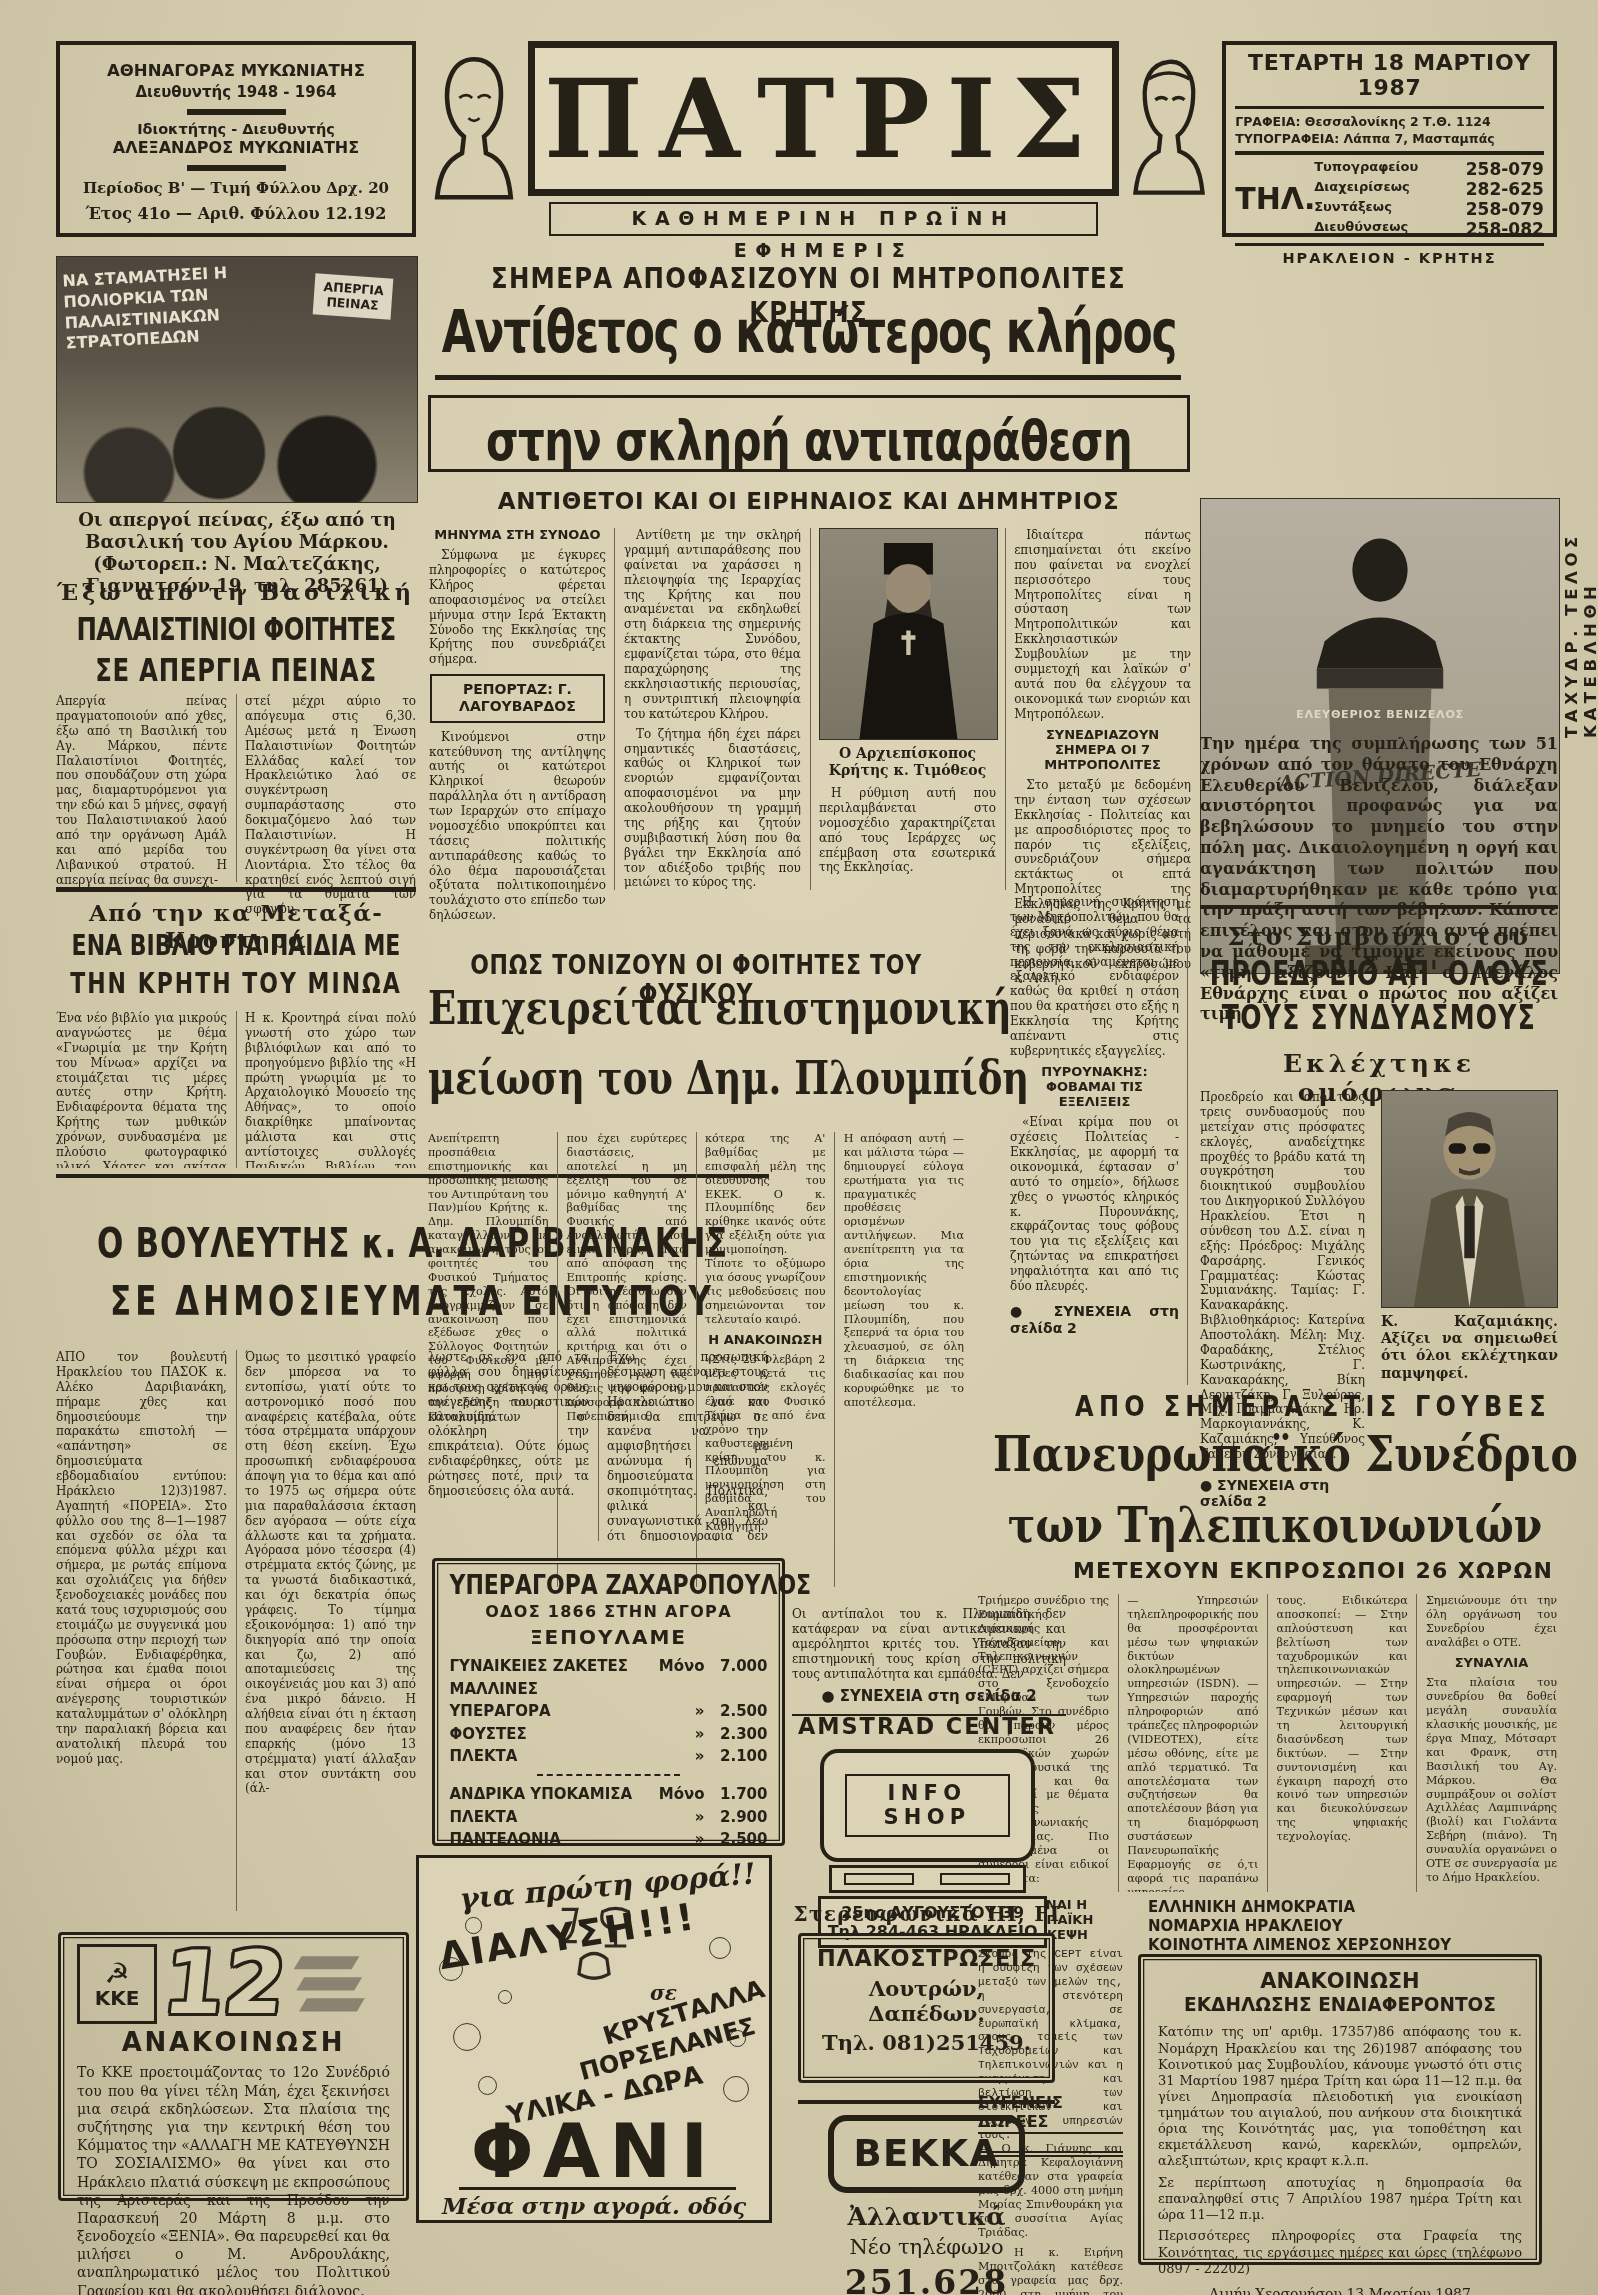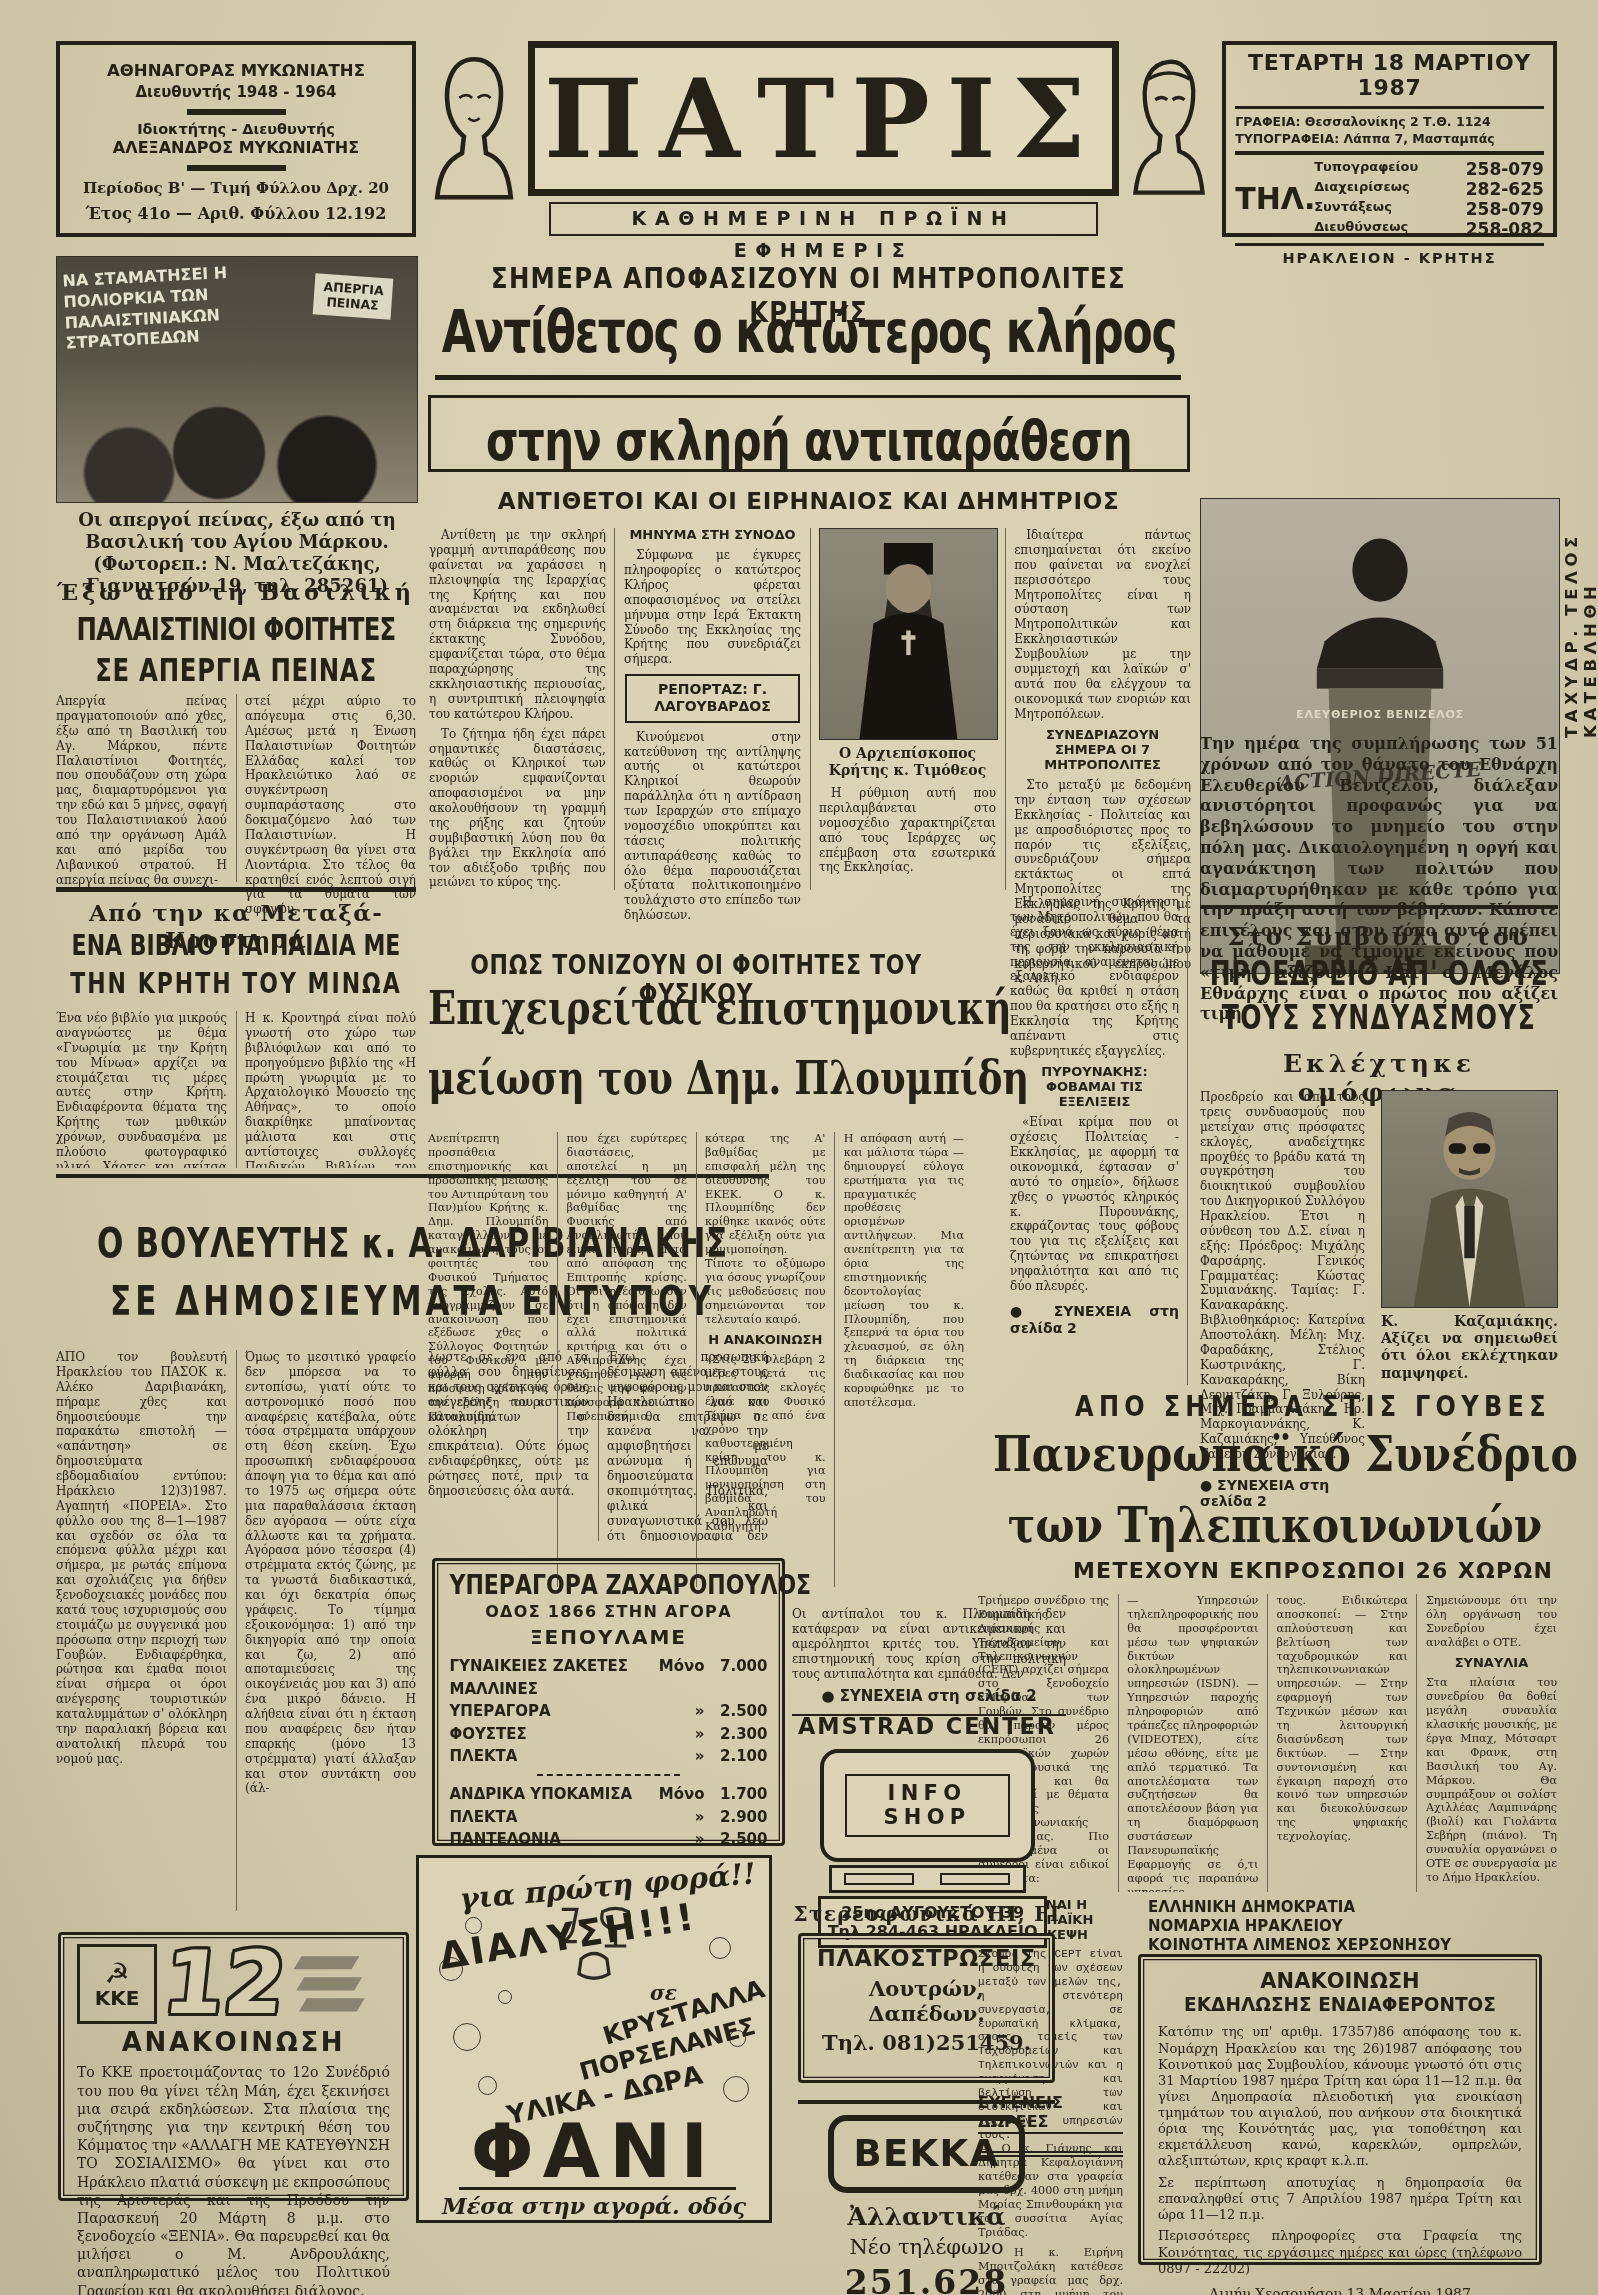--- a/index.html
+++ b/index.html
@@ -126,28 +126,28 @@
   <div class="abs ctr sans b condY2" style="left:429px;top:261px;width:759px;font-size:24.4px;letter-spacing:1.3px;">ΣΗΜΕΡΑ ΑΠΟΦΑΣΙΖΟΥΝ ΟΙ ΜΗΤΡΟΠΟΛΙΤΕΣ ΚΡΗΤΗΣ</div>
   <div class="abs ctr sans b condY nw" style="left:428px;top:298px;width:762px;font-size:44px;letter-spacing:-1.3px;">Αντίθετος ο κατώτερος κλήρος</div>
   <div class="abs bar" style="left:435px;top:375px;width:746px;height:5.3px;"></div>
   <div class="abs" style="left:428px;top:395px;width:762px;height:77px;border:3.3px solid #262117;box-sizing:border-box;display:flex;align-items:center;justify-content:center;">
     <div class="ctr sans b condY nw" style="font-size:42px;letter-spacing:-0.7px;">στην σκληρή αντιπαράθεση</div>
   </div>
   <div class="abs ctr sans b" style="left:429px;top:488px;width:759px;font-size:23px;letter-spacing:0.7px;">ΑΝΤΙΘΕΤΟΙ ΚΑΙ ΟΙ ΕΙΡΗΝΑΙΟΣ ΚΑΙ ΔΗΜΗΤΡΙΟΣ</div>
 
   <div class="abs cols" style="left:429px;top:528px;width:762px;height:362px;">
     <div class="body">
-      <p>Αντίθετη με την σκληρή γραμμή αντιπαράθεσης που φαίνεται να χαράσσει η πλειοψηφία της Ιεραρχίας της Κρήτης και που αναμένεται να εκδηλωθεί στη διάρκεια της σημερινής έκτακτης Συνόδου, εμφανίζεται τώρα, στο θέμα παραχώρησης της εκκλησιαστικής περιουσίας, η συντριπτική πλειοψηφία του κατώτερου Κλήρου.</p>
-      <p>Το ζήτημα ήδη έχει πάρει σημαντικές διαστάσεις, καθώς οι Κληρικοί των ενοριών εμφανίζονται αποφασισμένοι να μην ακολουθήσουν τη γραμμή της ρήξης και ζητούν συμβιβαστική λύση που θα βγάλει την Εκκλησία από τον αδιέξοδο τριβής που μειώνει το κύρος της.</p>
-    </div>
-    <div class="body">
       <div class="subhead" style="margin-top:0;">ΜΗΝΥΜΑ ΣΤΗ ΣΥΝΟΔΟ</div>
       <p>Σύμφωνα με έγκυρες πληροφορίες ο κατώτερος Κλήρος φέρεται αποφασισμένος να στείλει μήνυμα στην Ιερά Έκτακτη Σύνοδο της Εκκλησίας της Κρήτης που συνεδριάζει σήμερα.</p>
       <div class="ctr sans b" style="border:2.6px solid #262117;padding:5.3px 2.6px;font-size:14px;margin:6.6px 1.3px;">ΡΕΠΟΡΤΑΖ: Γ. ΛΑΓΟΥΒΑΡΔΟΣ</div>
       <p>Κινούμενοι στην κατεύθυνση της αντίληψης αυτής οι κατώτεροι Κληρικοί θεωρούν παράλληλα ότι η αντίδραση των Ιεραρχών στο επίμαχο νομοσχέδιο υποκρύπτει και τάσεις πολιτικής αντιπαράθεσης καθώς το όλο θέμα παρουσιάζεται οξύτατα πολιτικοποιημένο τουλάχιστο στο επίπεδο των δηλώσεων.</p>
+    </div>
+    <div class="body">
+      <p>Αντίθετη με την σκληρή γραμμή αντιπαράθεσης που φαίνεται να χαράσσει η πλειοψηφία της Ιεραρχίας της Κρήτης και που αναμένεται να εκδηλωθεί στη διάρκεια της σημερινής έκτακτης Συνόδου, εμφανίζεται τώρα, στο θέμα παραχώρησης της εκκλησιαστικής περιουσίας, η συντριπτική πλειοψηφία του κατώτερου Κλήρου.</p>
+      <p>Το ζήτημα ήδη έχει πάρει σημαντικές διαστάσεις, καθώς οι Κληρικοί των ενοριών εμφανίζονται αποφασισμένοι να μην ακολουθήσουν τη γραμμή της ρήξης και ζητούν συμβιβαστική λύση που θα βγάλει την Εκκλησία από τον αδιέξοδο τριβής που μειώνει το κύρος της.</p>
     </div>
     <div>
       <div class="photo" style="width:100%;height:210px;background:linear-gradient(180deg,#8f897a 0%,#7b7566 100%);">
         <svg width="100%" height="100%" viewBox="0 0 100 120" preserveAspectRatio="xMidYMax meet">
           <rect x="36" y="8" width="28" height="18" fill="#17140f"></rect>
           <ellipse cx="50" cy="34" rx="13" ry="14" fill="#9a8c74"></ellipse>
           <path d="M38 40 q12 16 24 0 l2 14 q-14 10 -28 0 Z" fill="#2a2620"></path>
           <path d="M22 120 L30 54 Q50 42 70 54 L78 120 Z" fill="#17140f"></path>
           <path d="M46 62 h8 M50 58 v14" stroke="#c9c0a8" stroke-width="2.5"></path>
         </svg>

